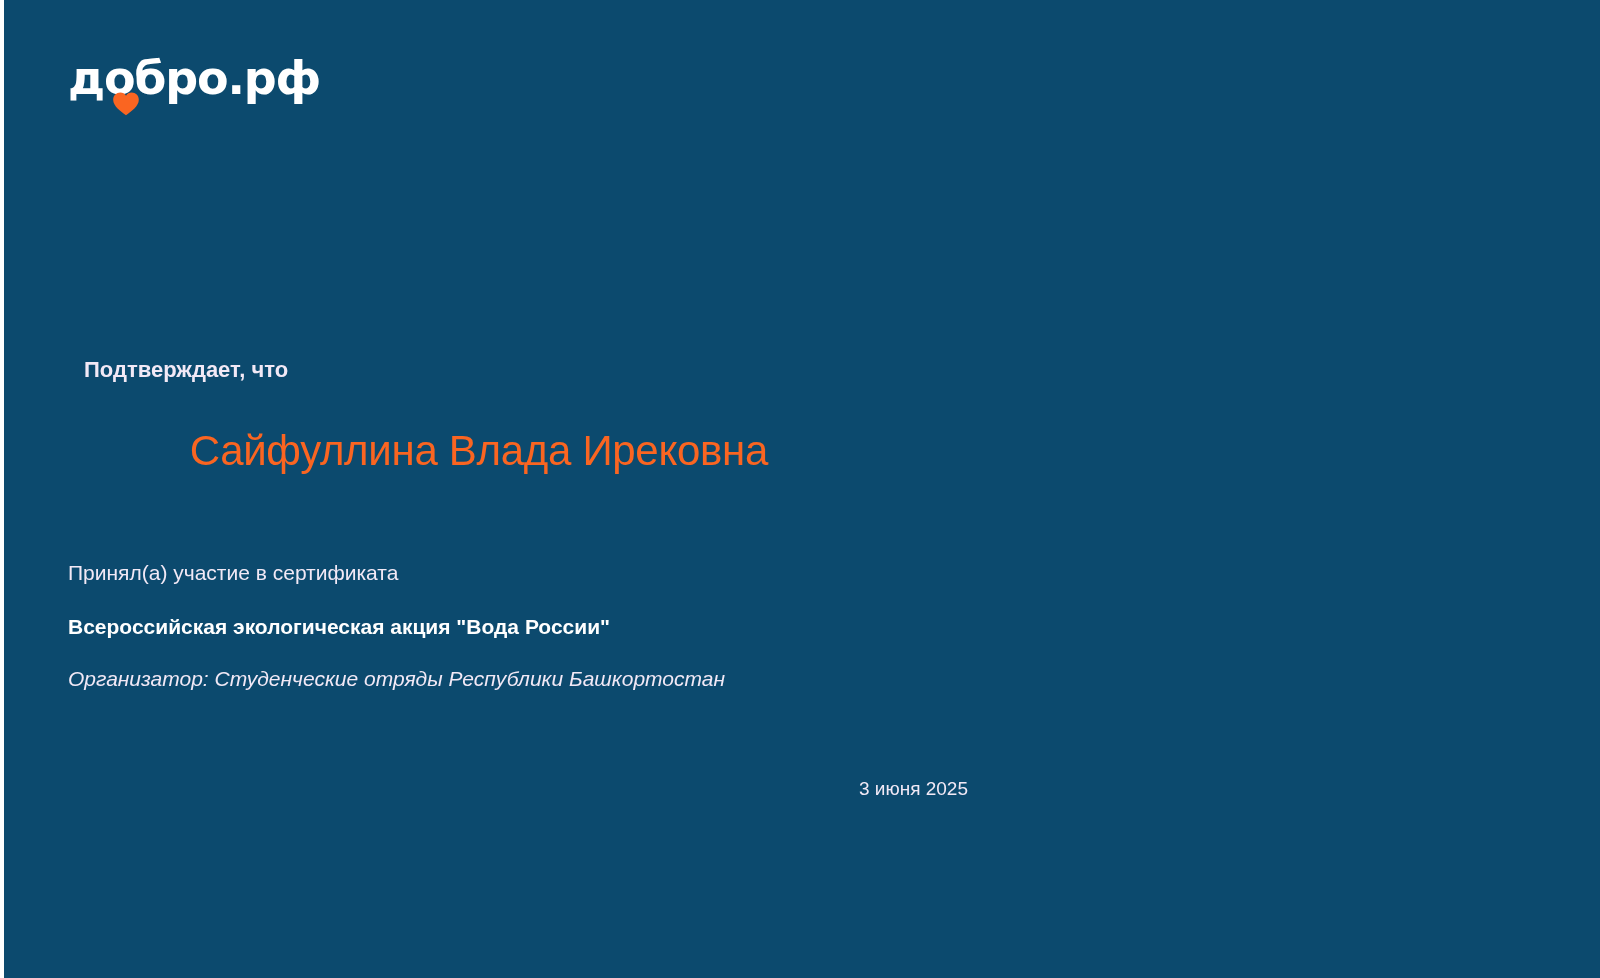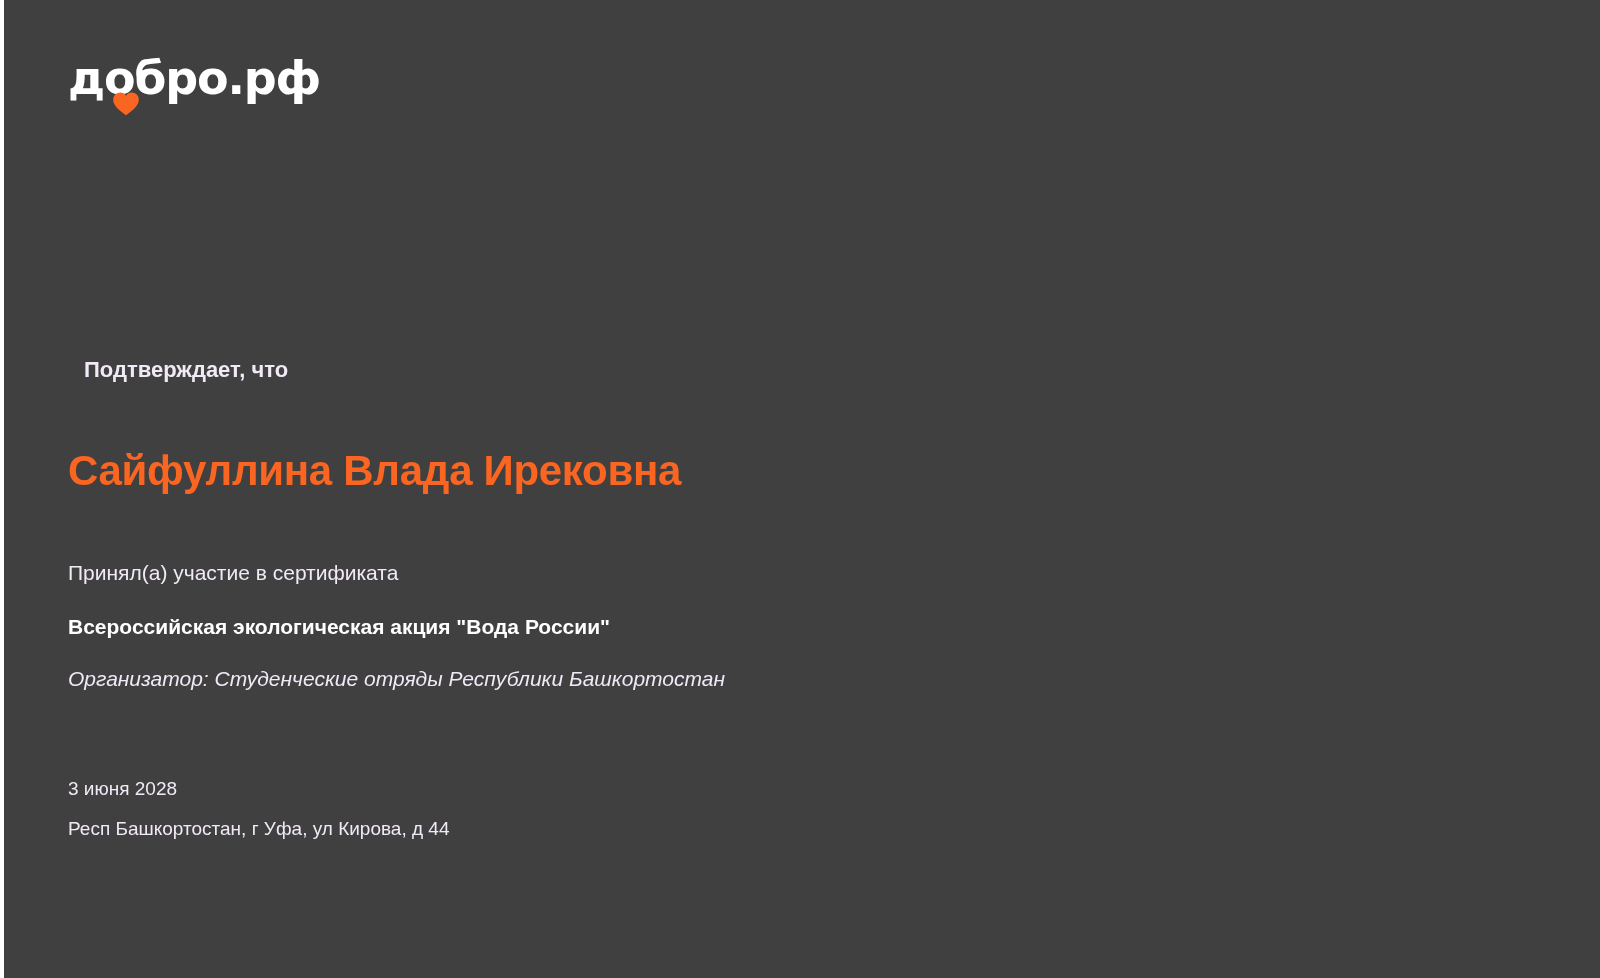--- a/index.html
+++ b/index.html
@@ -14,23 +14,24 @@
     height: 978px;
     overflow: hidden;
     font-family: "Liberation Sans", "DejaVu Sans", sans-serif;
   }
 
   .certificate {
     position: relative;
     box-sizing: border-box;
     width: 1600px;
     height: 978px;
-    background: #404040;
+    background: #0c4a6e;
     padding: 5px;
     overflow: hidden;
+    text-align: right;
   }
 
   
   .edge-strip-left {
     position: absolute;
     left: 0;
     top: 0;
     width: 4px;
     height: 100%;
     background: #ffffff;
@@ -93,26 +94,26 @@
     top: 355px;
     font-size: 22px;
     line-height: 1.4;
     color: #f2e9f6;
     font-weight: 700;
   }
 
   .recipient {
     position: absolute;
     left: 0;
-    top: 438px;
+    top: 418px;
     width: 700px;
     margin: 0;
     font-size: 42px;
     line-height: 1.55;
-    font-weight: 700;
+    font-weight: 400;
     color: #fa6521;
     letter-spacing: -0.3px;
   }
 
   .participation {
     position: absolute;
     left: 0;
     top: 558px;
     font-size: 21px;
     line-height: 1.4;
@@ -190,18 +191,17 @@
 
     <div class="recipient">Сайфуллина Влада Ирековна</div>
 
     <div class="participation">Принял(а) участие в сертификата</div>
 
     <div class="event-name">Всероссийская экологическая акция "Вода России"</div>
 
     <div class="organizer">Организатор: Студенческие отряды Республики Башкортостан</div>
 
     <div class="footer">
-      <div class="footer-line date">3 июня 2028</div>
-      <div class="footer-line address">Респ Башкортостан, г Уфа, ул Кирова, д 44</div>
+      <div class="footer-line date">3 июня 2025</div>
     </div>
 
   </div>
 </div>
 
 </body></html>

